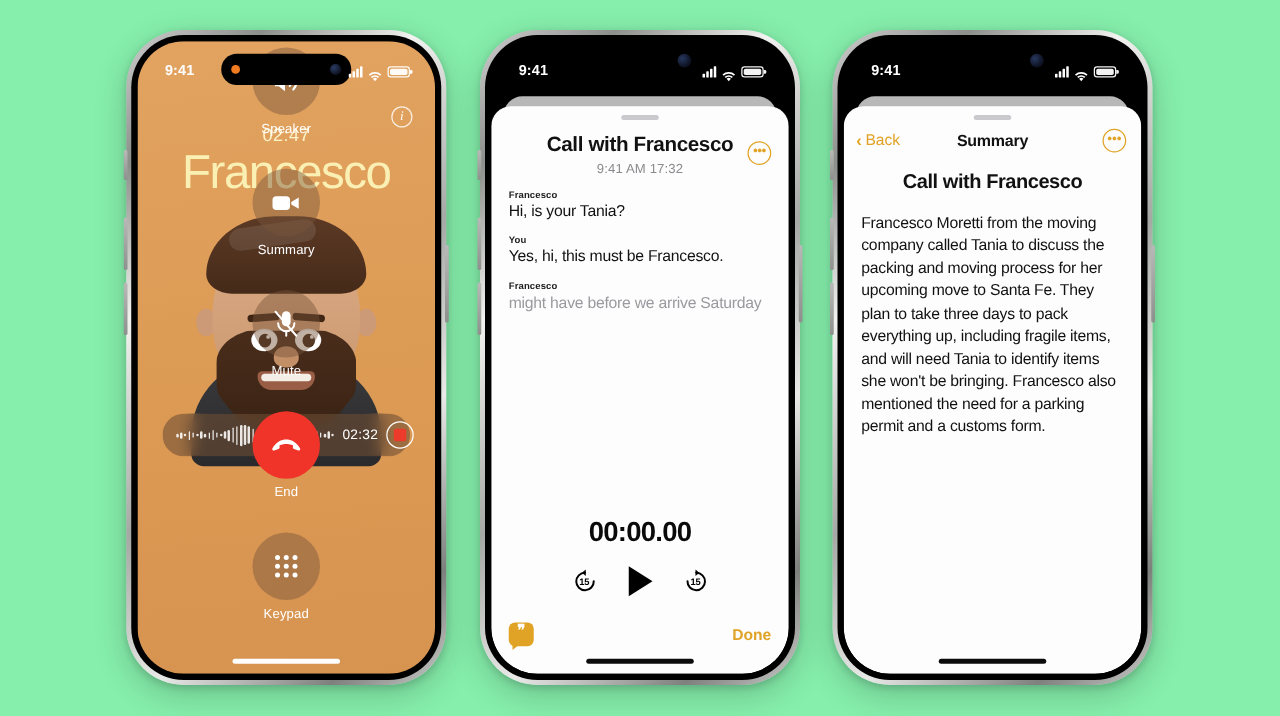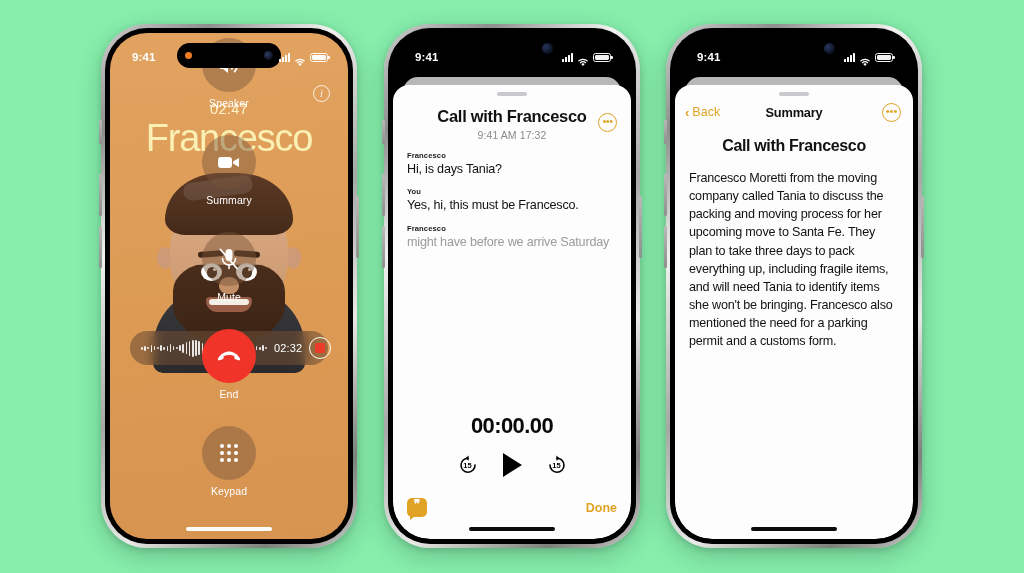--- a/index.html
+++ b/index.html
@@ -591,21 +591,21 @@
             <div class="grabber"></div>
 
             <div class="more-btn">•••</div>
             <div class="sheet-title">Call with Francesco</div>
             <div class="sheet-sub">9:41 AM  17:32</div>
 
 
             <div class="transcript">
               <div>
                 <div class="tr-speaker">Francesco</div>
-                <div class="tr-text">Hi, is days Tania?</div>
+                <div class="tr-text">Hi, is your Tania?</div>
               </div>
               <div>
                 <div class="tr-speaker">You</div>
                 <div class="tr-text">Yes, hi, this must be Francesco.</div>
               </div>
               <div>
                 <div class="tr-speaker">Francesco</div>
                 <div class="tr-text faded">might have before we arrive Saturday</div>
               </div>
             </div>

